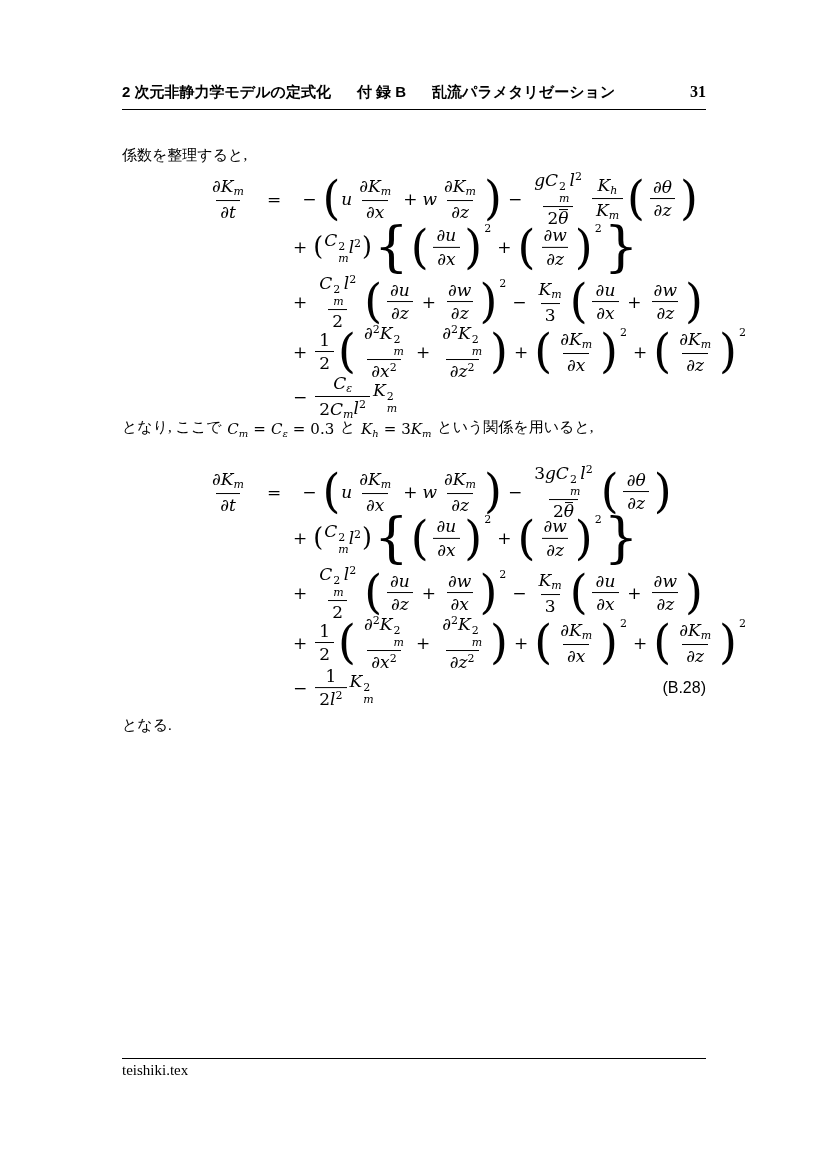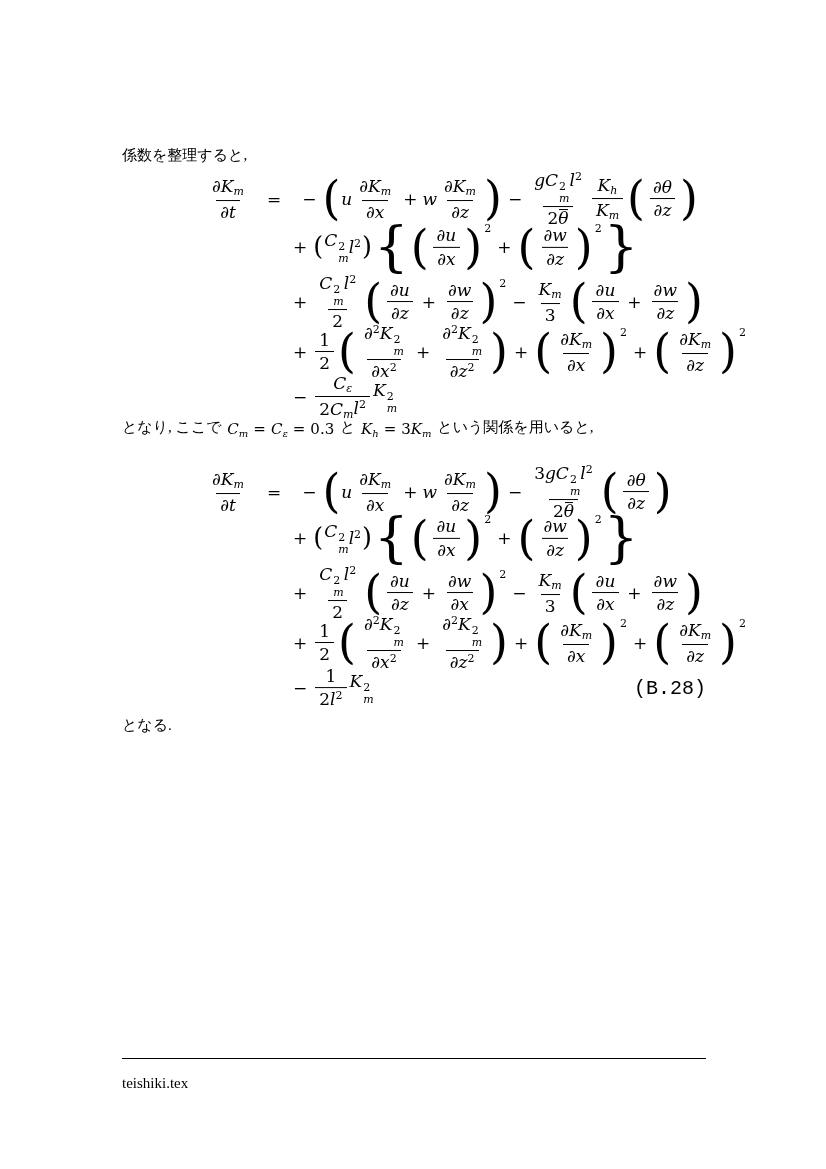--- a/index.html
+++ b/index.html
@@ -34,30 +34,36 @@
   .msup{font-size:11px;vertical-align:0.55em;font-style:normal;}
   .mss{display:inline-flex;flex-direction:column;align-items:flex-start;font-size:11px;line-height:1.05;
        vertical-align:-0.4em;margin-left:1px;}
   .mss .ssup{font-style:normal;}
   .mss .ssub{font-style:italic;}
   .mbar{position:relative;}
   .mbar::after{content:"";position:absolute;left:1px;right:1px;top:1px;border-top:1px solid #000;}
   .imath{display:inline-flex;align-items:center;font-family:"DejaVu Serif",serif;font-size:15px;
          vertical-align:-2px;margin:0 2px;}
   .imath .msub,.imath .msup{font-size:10px;}
-  .eqtag{position:absolute;right:120px;transform:translateY(-50%);font-family:Liberation Mono, monospace;font-size:20px;}
+  .eqtag{position:absolute;right:120px;transform:translateY(-50%);font-family:Liberation Sans, sans-serif;font-size:16px;}
   
-  .pagefoot{position:absolute;left:122px;top:1058px;width:584px;border-top:1px solid #000;padding-top:16px;
+  .pagefoot{position:absolute;left:122px;top:1058px;width:584px;border-top:1px solid #000;padding-top:3px;
             display:flex;justify-content:space-between;font-size:15px;}
 </style>
 </head>
 <body>
 
 <div class="page">
 
+  <div class="pagehead">
+    <span class="ht">2 次元非静力学モデルの定式化</span>
+    <span class="ht">付 録 B</span>
+    <span class="ht">乱流パラメタリゼーション</span>
+    <span class="hp">31</span>
+  </div>
 
   <p class="bodytext" style="top:144px">係数を整理すると,</p>
 
   <div class="eqcontainer" id="eq-0">
       <div class="eqline" style="top: 199px; left: 205px;">
         <span class="lhs">
           <span class="mfrac">
             <span class="num">
               <span class="mi">∂</span>
               <span class="mwrap"><span class="mi">K</span><span class="msub">m</span></span>

